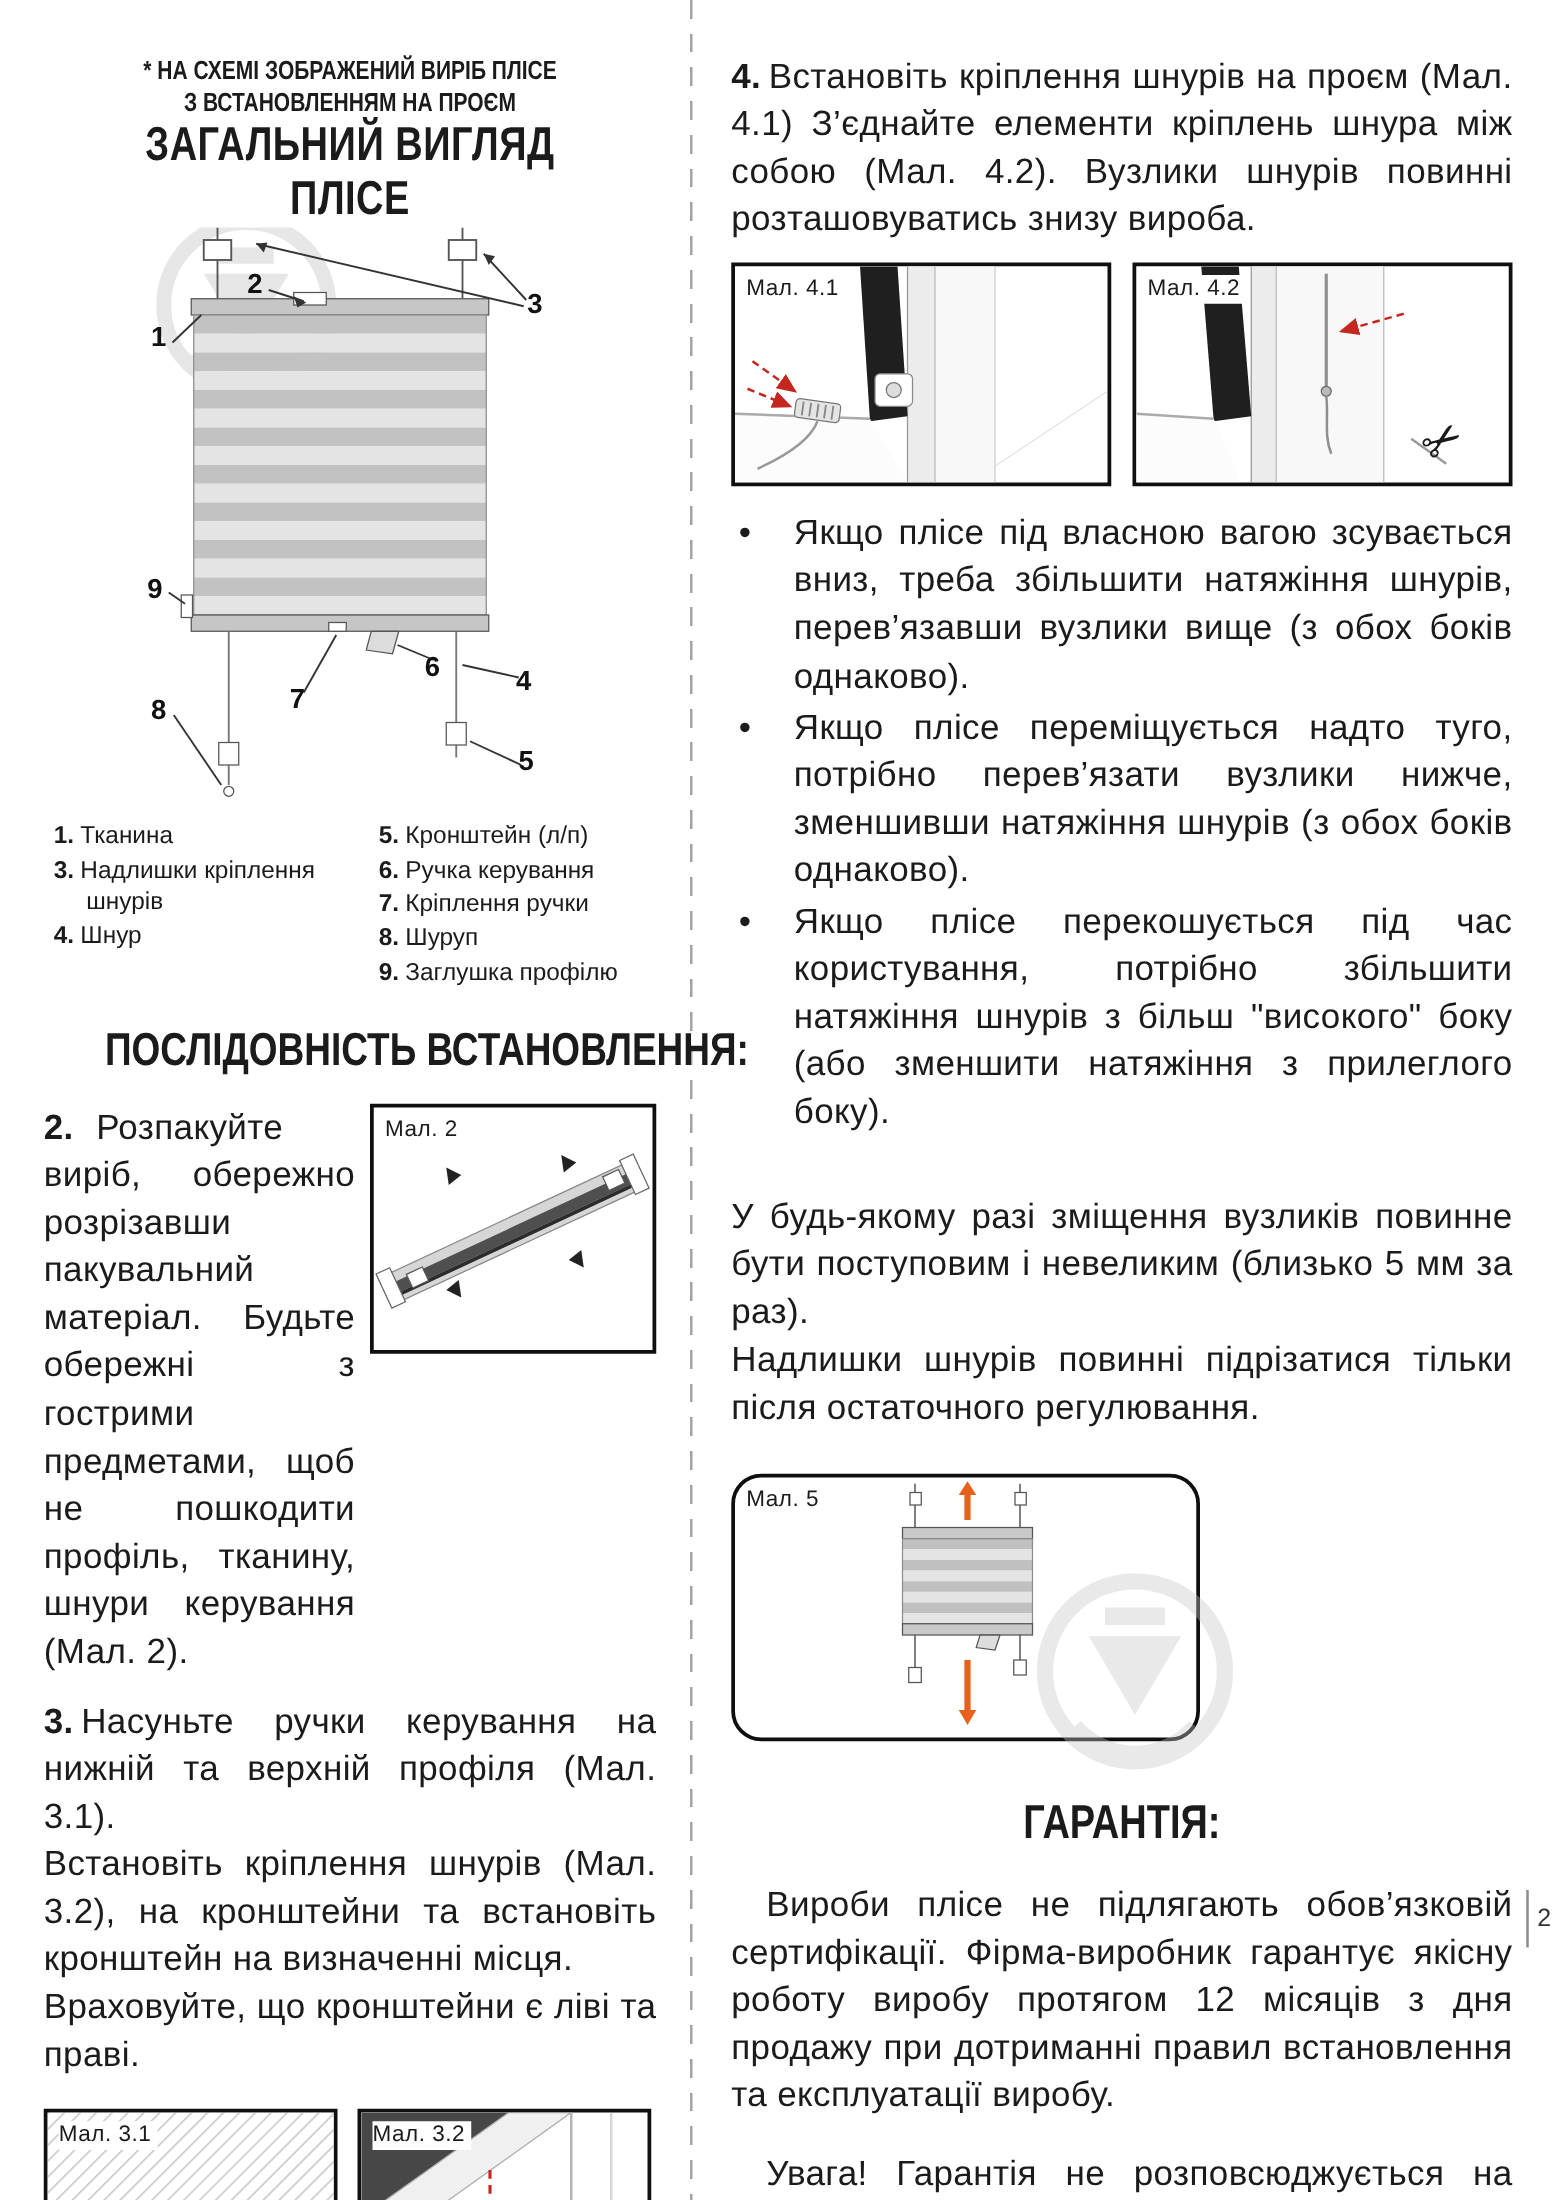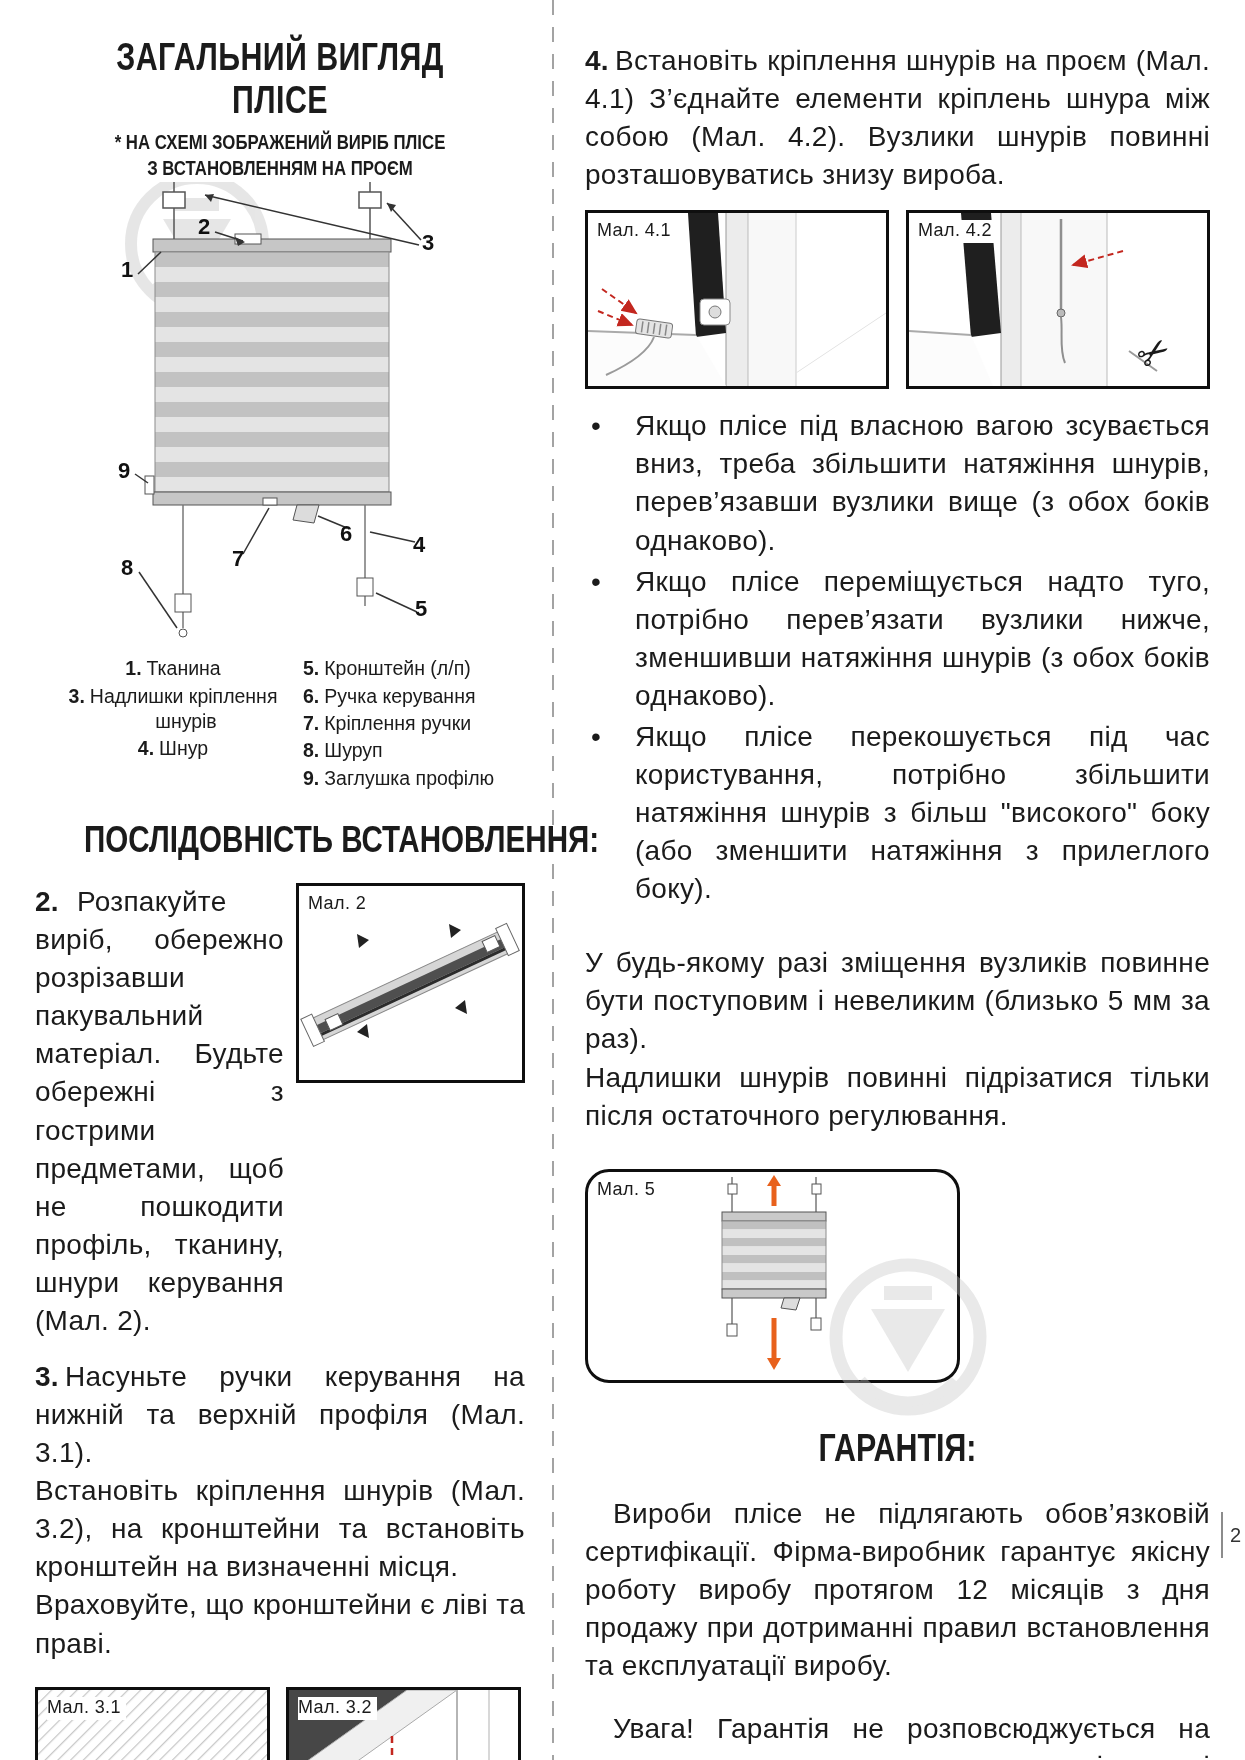--- a/index.html
+++ b/index.html
@@ -32,21 +32,21 @@
   .stepnum.narrow{ margin-right:6px; }
 
   
   .diagram{ position:relative; width:490px; height:470px; margin-top:2px; }
   .diagram svg{ position:absolute; inset:0; }
   .callout{ position:absolute; transform:translate(-50%,-50%); font-weight:bold; font-size:22px; color:#111; }
 
   
   .legend{ display:flex; margin-top:4px; }
   .legend ul{ list-style:none; }
-  .legend-col1{ width:268px; padding-left:8px;text-align:center; }
+  .legend-col1{ width:268px; padding-left:8px; }
   .legend-col2{ width:214px; }
   .legend li{ font-size:19.5px; line-height:1.3; padding-left:26px; text-indent:-26px; margin-bottom:2px; }
   .legend b{ margin-right:5px; }
 
   
   .figure{ position:relative; border:3px solid #0f0f0f; background:#fff; flex:none; overflow:hidden; }
   .figure svg{ position:absolute; inset:0; width:100%; height:100%; }
   .fig-label{ position:absolute; top:7px; left:9px; font-size:18px; letter-spacing:.4px; background:#fff; padding:0 5px 2px 0; z-index:2; }
 
   .step2-row{ display:flex; gap:12px; margin-top:22px; }
@@ -54,46 +54,46 @@
   .fig2{ width:229px; height:200px; }
   .step3{ margin-top:18px; }
   .figs3-row{ display:flex; gap:16px; margin-top:24px; }
   .fig31,.fig32{ width:235px; height:213px; }
 
   .figs4-row{ display:flex; gap:17px; margin-top:16px; }
   .fig41,.fig42{ width:304px; height:179px; }
   .bullets{ list-style:none; margin-top:18px; }
   .bullets li{ position:relative; padding-left:50px; margin-bottom:3px; }
   .bullets .bullet{ position:absolute; left:6px; top:0; }
-  .note{ margin-top:36px; }
+  .note{ margin-top:46px; }
   .step5-row{ display:flex; gap:14px; margin-top:34px; }
   .step5-text{ width:236px; }
   .fig5{ width:375px; height:214px;border-radius:24px; }
   .war-p{ margin-top:25px; text-indent:28px; position:relative; z-index:1; }
   .watermark2{ position:absolute; left:238px; top:1210px; z-index:0; }
 
   .page-num-wrap{ position:absolute; right:4px; top:1512px; display:flex; align-items:center; gap:7px; }
   .footer-bar{ width:2px; height:46px; background:#8c8c8c; }
   .page-num{ font-size:20px; color:#333; }
 </style>
 </head>
 <body>
 
 <div class="center-divider"></div>
 
 <div class="col col-left">
 
+  <div class="center doc-subtitle">
+    <span class="cond">* НА СХЕМІ ЗОБРАЖЕНИЙ ВИРІБ ПЛІСЕ</span>
+    <span class="cond">З ВСТАНОВЛЕННЯМ НА ПРОЄМ</span>
+  </div>
+
   <div class="center doc-title">
     <span class="cond">ЗАГАЛЬНИЙ ВИГЛЯД</span>
     <span class="cond">ПЛІСЕ</span>
-  </div>
-
-  <div class="center doc-subtitle">
-    <span class="cond">* НА СХЕМІ ЗОБРАЖЕНИЙ ВИРІБ ПЛІСЕ</span>
-    <span class="cond">З ВСТАНОВЛЕННЯМ НА ПРОЄМ</span>
   </div>
 
   <div class="diagram">
     <svg viewBox="0 0 490 470">
 
       <g opacity="0.42" fill="#c6c6c6">
         <circle cx="162" cy="62" r="66" fill="none" stroke="#c6c6c6" stroke-width="12"></circle>
         <rect x="140" y="16" width="44" height="13"></rect>
         <polygon points="128,37 196,37 162,94"></polygon>
         <path d="M118 102 A 56 56 0 0 0 206 102" fill="none" stroke="#c6c6c6" stroke-width="9"></path>

